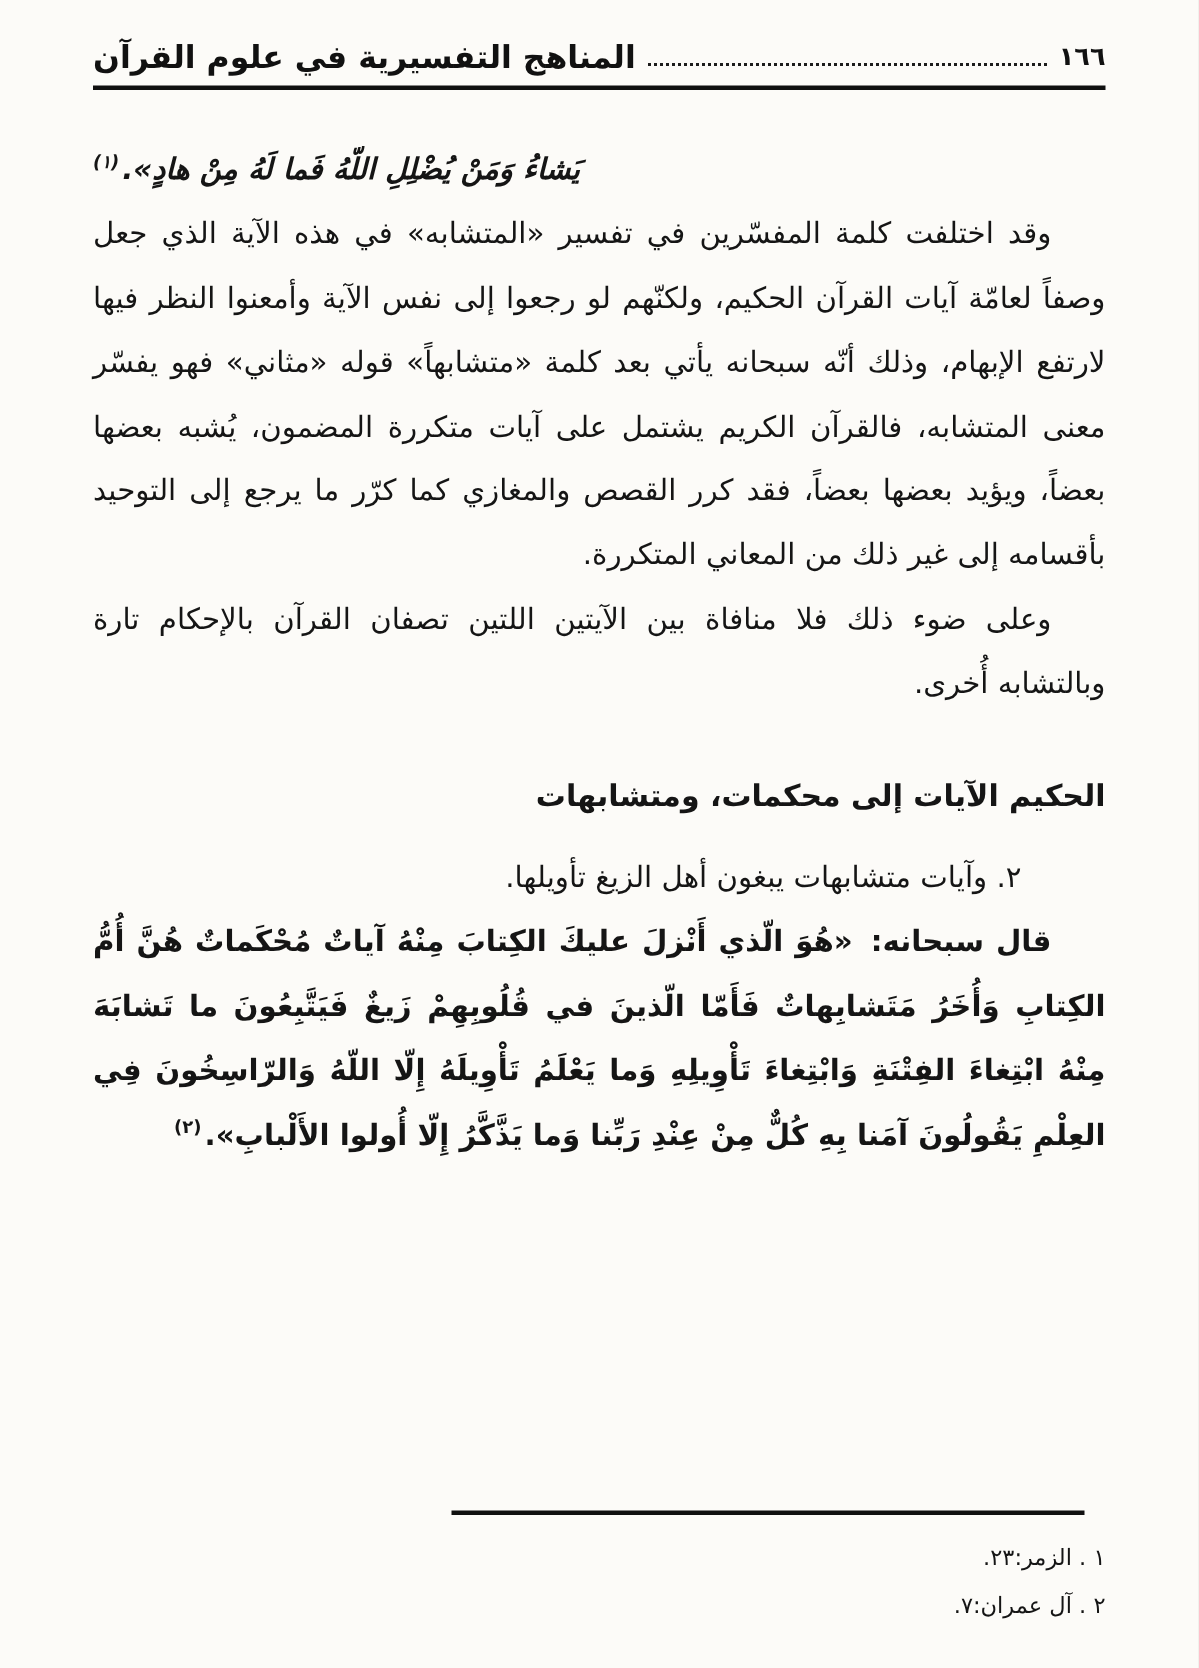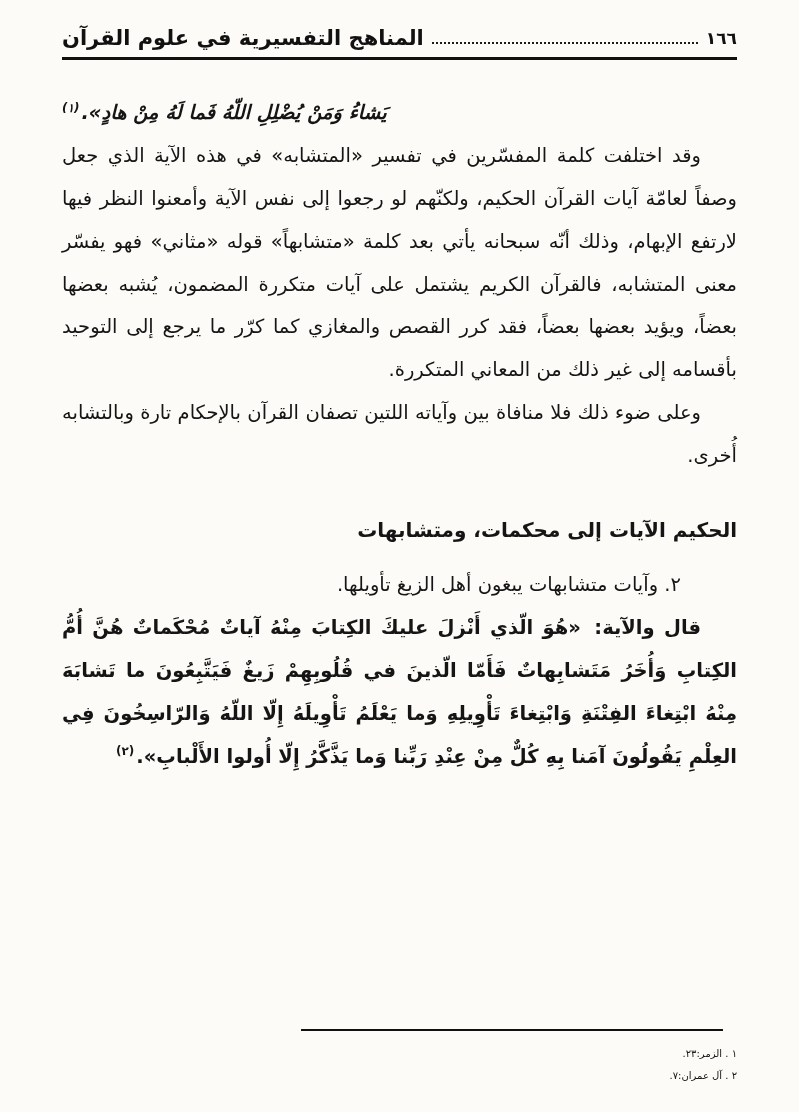--- a/index.html
+++ b/index.html
@@ -86,21 +86,21 @@
     margin-inline-start: 2px;
     white-space: nowrap;
   }
 
   
   .footnotes {
     position: absolute;
     bottom: 26px;
     right: 62px;
     left: 62px;
-    font-size: 10px;
+    font-size: 15px;
     text-align: right;
   }
   .footnote-rule {
     width: 422px;
     height: 2.5px;
     background: #101010;
     margin-inline-start: 14px;
     margin-bottom: 12px;
   }
   .footnote {
@@ -119,29 +119,29 @@
     <span class="book-title">المناهج التفسيرية في علوم القرآن</span>
   </header>
   <div class="header-rule"></div>
 
   <main class="body-text">
 
     <p class="verse-end"><span>يَشاءُ وَمَنْ يُضْلِلِ اللّهُ فَما لَهُ مِنْ هادٍ».</span><sup class="fn-ref">(١)</sup></p>
 
     <p class="para">وقد اختلفت كلمة المفسّرين في تفسير «المتشابه» في هذه الآية الذي جعل وصفاً لعامّة آيات القرآن الحكيم، ولكنّهم لو رجعوا إلى نفس الآية وأمعنوا النظر فيها لارتفع الإبهام، وذلك أنّه سبحانه يأتي بعد كلمة «متشابهاً» قوله «مثاني» فهو يفسّر معنى المتشابه، فالقرآن الكريم يشتمل على آيات متكررة المضمون، يُشبه بعضها بعضاً، ويؤيد بعضها بعضاً، فقد كرر القصص والمغازي كما كرّر ما يرجع إلى التوحيد بأقسامه إلى غير ذلك من المعاني المتكررة.</p>
 
-    <p class="para">وعلى ضوء ذلك فلا منافاة بين وآياته اللتين تصفان القرآن بالإحكام تارة وبالتشابه أُخرى.</p>
+    <p class="para">وعلى ضوء ذلك فلا منافاة بين الآيتين اللتين تصفان القرآن بالإحكام تارة وبالتشابه أُخرى.</p>
 
     <h2 class="section-heading">الحكيم الآيات إلى محكمات، ومتشابهات</h2>
 
 
     <p class="list-item">٢. وآيات متشابهات يبغون أهل الزيغ تأويلها.</p>
 
     <p class="quran">
-      <span class="quote-intro">قال والآية:</span>
+      <span class="quote-intro">قال سبحانه:</span>
       <span>«هُوَ الّذي أَنْزلَ عليكَ الكِتابَ مِنْهُ آياتٌ مُحْكَماتٌ هُنَّ أُمُّ الكِتابِ وَأُخَرُ مَتَشابِهاتٌ فَأَمّا الّذينَ في قُلُوبِهِمْ زَيغٌ فَيَتَّبِعُونَ ما تَشابَهَ مِنْهُ ابْتِغاءَ الفِتْنَةِ وَابْتِغاءَ تَأْوِيلِهِ وَما يَعْلَمُ تَأْوِيلَهُ إِلّا اللّهُ وَالرّاسِخُونَ فِي العِلْمِ يَقُولُونَ آمَنا بِهِ كُلٌّ مِنْ عِنْدِ رَبِّنا وَما يَذَّكَّرُ إِلّا أُولوا الأَلْبابِ».</span><sup class="fn-ref">(٢)</sup>
     </p>
 
   </main>
 
   <footer class="footnotes">
     <div class="footnote-rule"></div>
     <p class="footnote">١ . الزمر:٢٣.</p>
     <p class="footnote">٢ . آل عمران:٧.</p>
   </footer>

